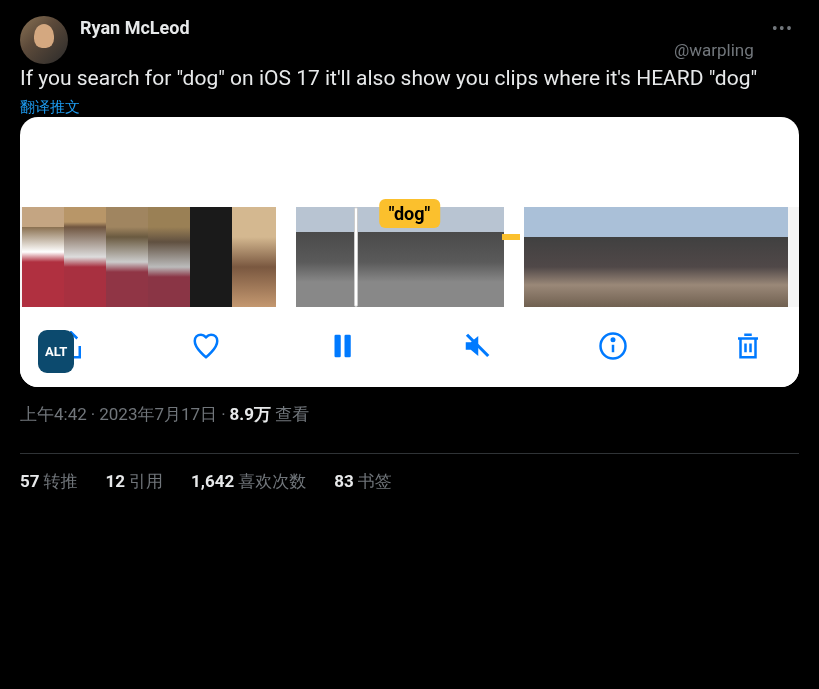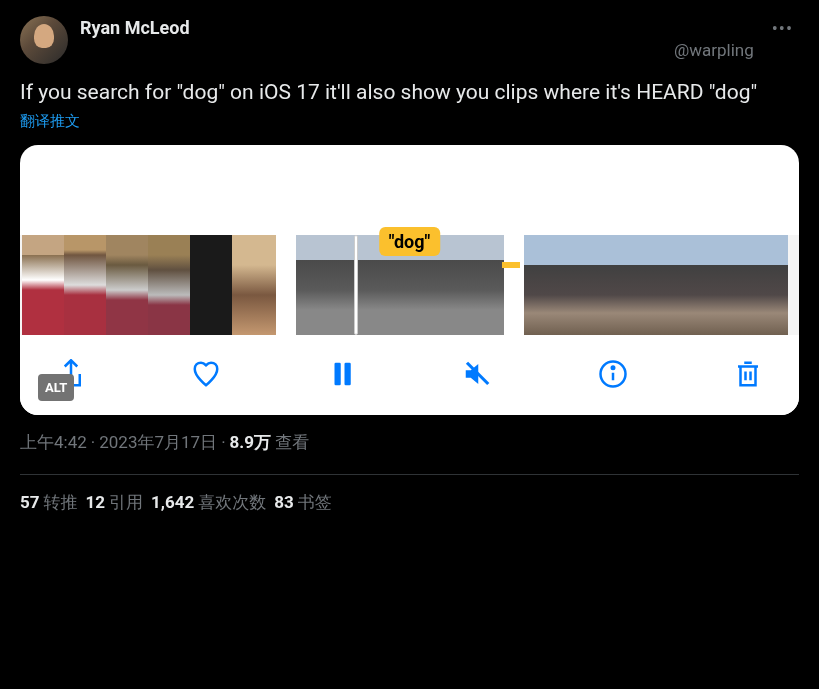--- a/index.html
+++ b/index.html
@@ -15,21 +15,20 @@
       color: #e7e9ea;
       overflow: hidden;
     }
     .tweet {
       padding: 16px 20px;
     }
     .header {
       display: flex;
       align-items: flex-start;
       gap: 12px;
-      margin-bottom: 14px;
     }
     .avatar {
       width: 48px;
       height: 48px;
       border-radius: 50%;
       background: linear-gradient(135deg, #8b7355 0%, #5c4a3a 40%, #2a2a2a 100%);
       flex-shrink: 0;
       position: relative;
       overflow: hidden;
     }
@@ -69,21 +68,20 @@
       font-size: 21px;
       line-height: 1.4;
       color: #e7e9ea;
       margin-bottom: 4px;
     }
     .translate-link {
       color: #1d9bf0;
       font-size: 15px;
       cursor: pointer;
       display: inline-block;
-      margin-bottom: 14px;
     }
     .media-card {
       background: #fff;
       border-radius: 18px;
       overflow: hidden;
       position: relative;
       margin-bottom: 16px;
     }
     .media-whitespace {
       height: 90px;
@@ -162,38 +160,38 @@
     .tool-icon {
       width: 30px;
       height: 30px;
       color: #007aff;
       cursor: pointer;
     }
     .alt-badge {
       position: absolute;
       bottom: 14px;
       left: 18px;
-      background: #737373;
+      background: #0c4a6e;
       color: #fff;
       font-size: 13px;
       font-weight: 700;
-      padding: 6px 7px;
-      border-radius: 4px;
+      padding: 14px 7px;
+      border-radius: 9px;
     }
     .meta-row {
       color: #71767b;
       font-size: 17px;
-      padding-bottom: 20px;
+      padding-bottom: 27px;
       border-bottom: 1px solid #2f3336;
     }
     .meta-row .sep { margin: 0 4px; }
     .meta-row .bold { color: #e7e9ea; font-weight: 700; }
     .stats-row {
       display: flex;
-      gap: 8px;
+      gap: 28px;
       padding: 16px 0;
       font-size: 17px;
       color: #71767b;
     }
     .stat .num {
       color: #e7e9ea;
       font-weight: 700;
       margin-right: 4px;
     }
     svg { display: block; }

